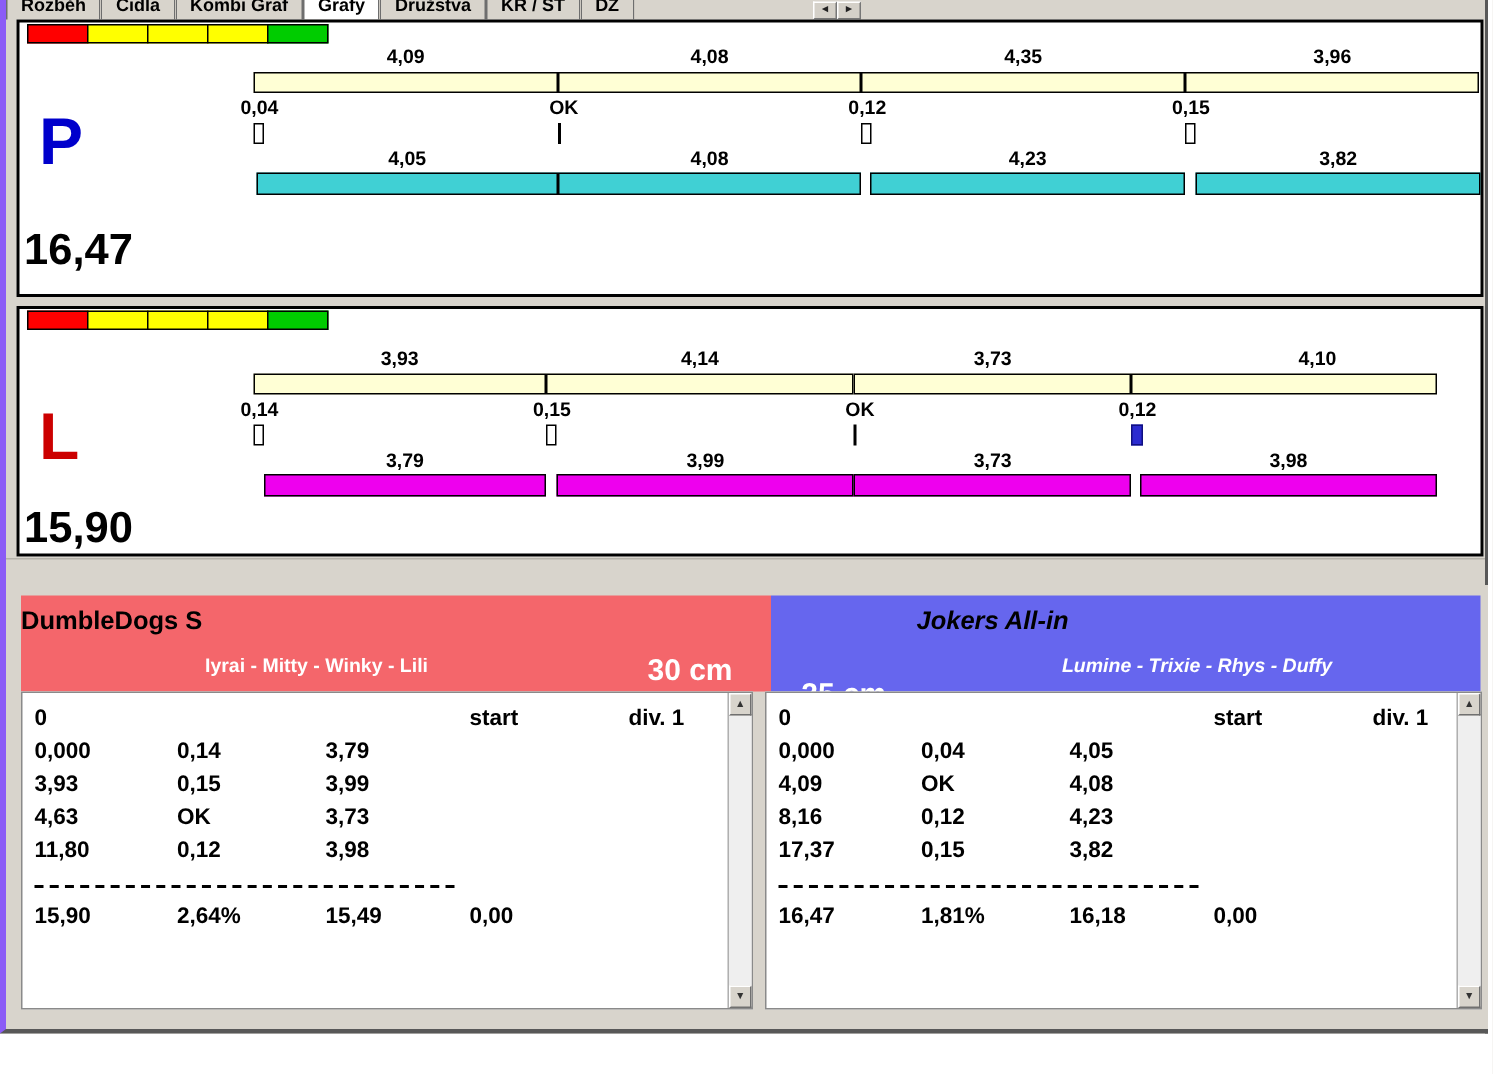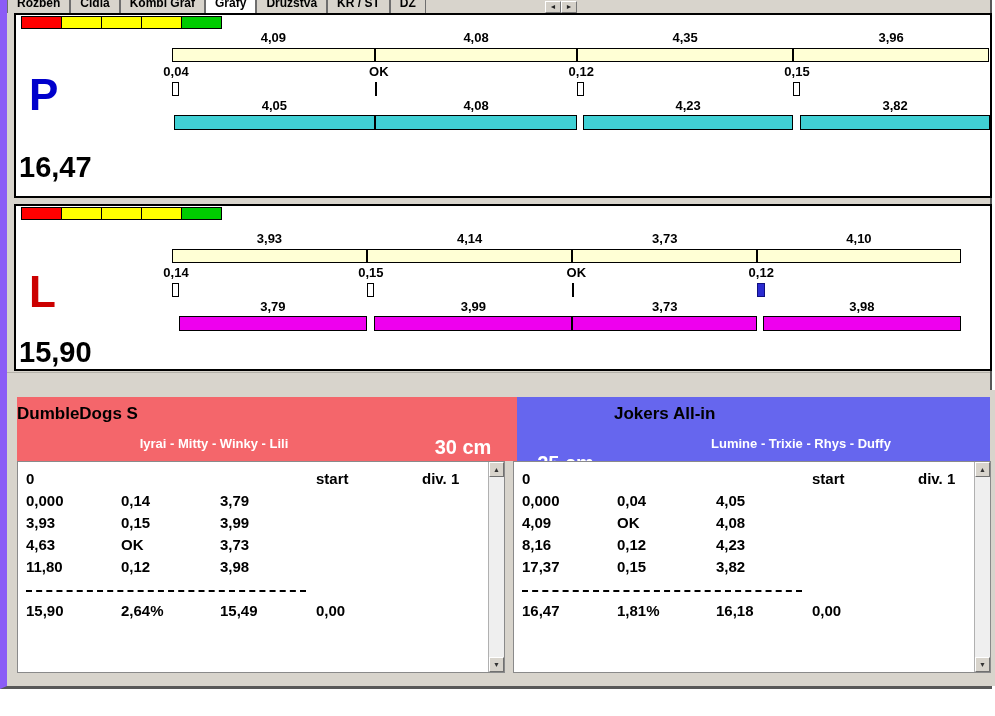--- a/index.html
+++ b/index.html
@@ -1,20 +1,20 @@
 <!DOCTYPE html>
 <html><head>
 <meta charset="utf-8">
 <style>
   * { margin:0; padding:0; box-sizing:border-box; }
   html,body { width:995px; height:716px; background:#fff; font-family:"Liberation Sans", sans-serif; overflow:hidden; }
   body { position:relative; }
 
   .window { position:absolute; left:0; top:0; width:992px; height:689px; background:#d8d4cc;
-            border-left:7px solid #8b5cf6; border-right:2px solid #585858; border-bottom:3px solid #585858; }
+            border-left:4px solid #8b5cf6; border-right:2px solid #585858; border-bottom:3px solid #585858; }
 
   
   .tabstrip { position:absolute; left:0; top:0; width:620px; height:13px; overflow:hidden; display:flex; align-items:flex-start; }
   .tab { margin-top:-9px; height:24px; padding:4px 9px 0; border:1px solid #6e6e6e; border-bottom:none;
          background:#d8d4cc; font-size:12px; font-weight:bold; color:#000; border-radius:3px 3px 0 0; white-space:nowrap; }
   .tab-selected { background:#ffffff; }
   .tab-scroller { position:absolute; left:538px; top:1px; display:flex; }
   .scrollbtn { width:16px; height:12px; background:#d4d0c8; border:1px solid; border-color:#fff #777 #777 #fff;
                font-size:7px; line-height:10px; text-align:center; color:#222; }
 
@@ -42,21 +42,21 @@
   .hsep { position:absolute; left:0; top:372px; width:100%; border-top:1px solid #b5b2aa; }
 
   
   .scoreboard { position:absolute; left:0; top:390px; width:988px; height:296px; background:#d8d4cc; }
   .team-header { position:absolute; top:7px; height:64px; }
   .team-left  { left:10px;  width:500px; }
   .team-right { left:510px; width:473px; }
   .team-name { position:absolute; top:7px; font-size:17px; font-weight:bold; color:#000; }
   .team-dogs { position:absolute; top:39px; text-align:center; font-size:13px; font-weight:bold; color:#fff; }
   .team-left .team-name,  .team-left .team-dogs  { left:0; width:394px; }
-  .team-right .team-name, .team-right .team-dogs { left:97px; right:2px; }
+  .team-right .team-name, .team-right .team-dogs { left:97px; right:2px;font-style:italic; }
   .timestamp-box { position:absolute; left:403px; top:9px; width:204px; height:33px; background:#fff;
                    border:1px solid #444; font-size:16px; color:#000; display:flex; align-items:center; justify-content:center; }
   .height-label { position:absolute; top:46px; font-size:20px; font-weight:bold; color:#fff; text-align:center; }
   .height-left  { left:403px; width:106px; }
   .height-right { left:510px; width:97px;margin-top:16px; }
 
   .result-table { position:absolute; top:71px; height:212px; background:#fff; border:1px solid #8a8a8a; }
   .table-left  { left:10px;  width:488px; }
   .table-right { left:506px; width:478px; }
   .table-grid { position:absolute; left:0; top:0; right:16px; bottom:0; display:grid;
@@ -130,21 +130,21 @@
   </div>
 
   <div class="lane-panel" id="panel-L">
     <div class="lane-graph">
         <div class="bar-label" style="left: 218.464px; top: 26px;">3,93</div>
         <div class="bar-seg" style="left: 156px; top: 43px; width: 194.928px; height: 14px; background: rgb(255, 255, 213);"></div>
         <div class="bar-label" style="left: 418.6px; top: 26px;">4,14</div>
         <div class="bar-seg" style="left: 350.928px; top: 43px; width: 205.344px; height: 14px; background: rgb(255, 255, 213);"></div>
         <div class="bar-label" style="left: 613.776px; top: 26px;">3,73</div>
         <div class="bar-seg" style="left: 556.272px; top: 43px; width: 185.008px; height: 14px; background: rgb(255, 255, 213);"></div>
-        <div class="bar-label" style="left: 807.96px; top: 26px;">4,10</div>
+        <div class="bar-label" style="left: 807.96px; top: 26px; text-align: right;">4,10</div>
         <div class="bar-seg" style="left: 741.28px; top: 43px; width: 203.36px; height: 14px; background: rgb(255, 255, 213);"></div>
         <div class="bar-label" style="left: 125px; top: 60px;">0,14</div>
         <div class="marker marker-box" style="left: 156px; top: 77px;"></div>
         <div class="bar-label" style="left: 319.928px; top: 60px;">0,15</div>
         <div class="marker marker-box" style="left: 350.928px; top: 77px;"></div>
         <div class="bar-label" style="left: 525.272px; top: 60px;">OK</div>
         <div class="marker marker-tick" style="left: 556.272px; top: 77px;"></div>
         <div class="bar-label" style="left: 710.28px; top: 60px;">0,12</div>
         <div class="marker marker-box-blue" style="left: 741.28px; top: 77px;"></div>
         <div class="bar-label" style="left: 221.936px; top: 94px;">3,79</div>

